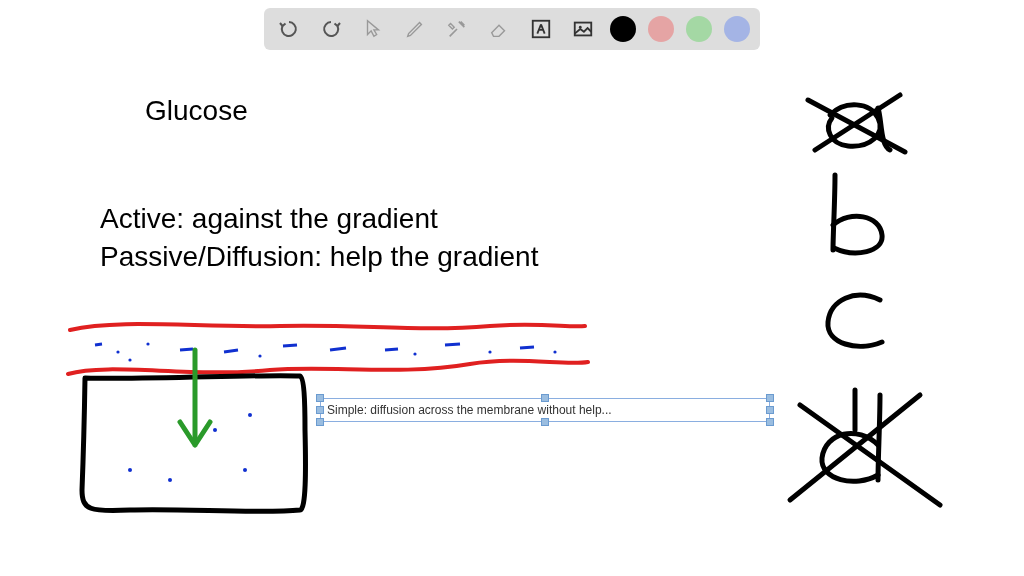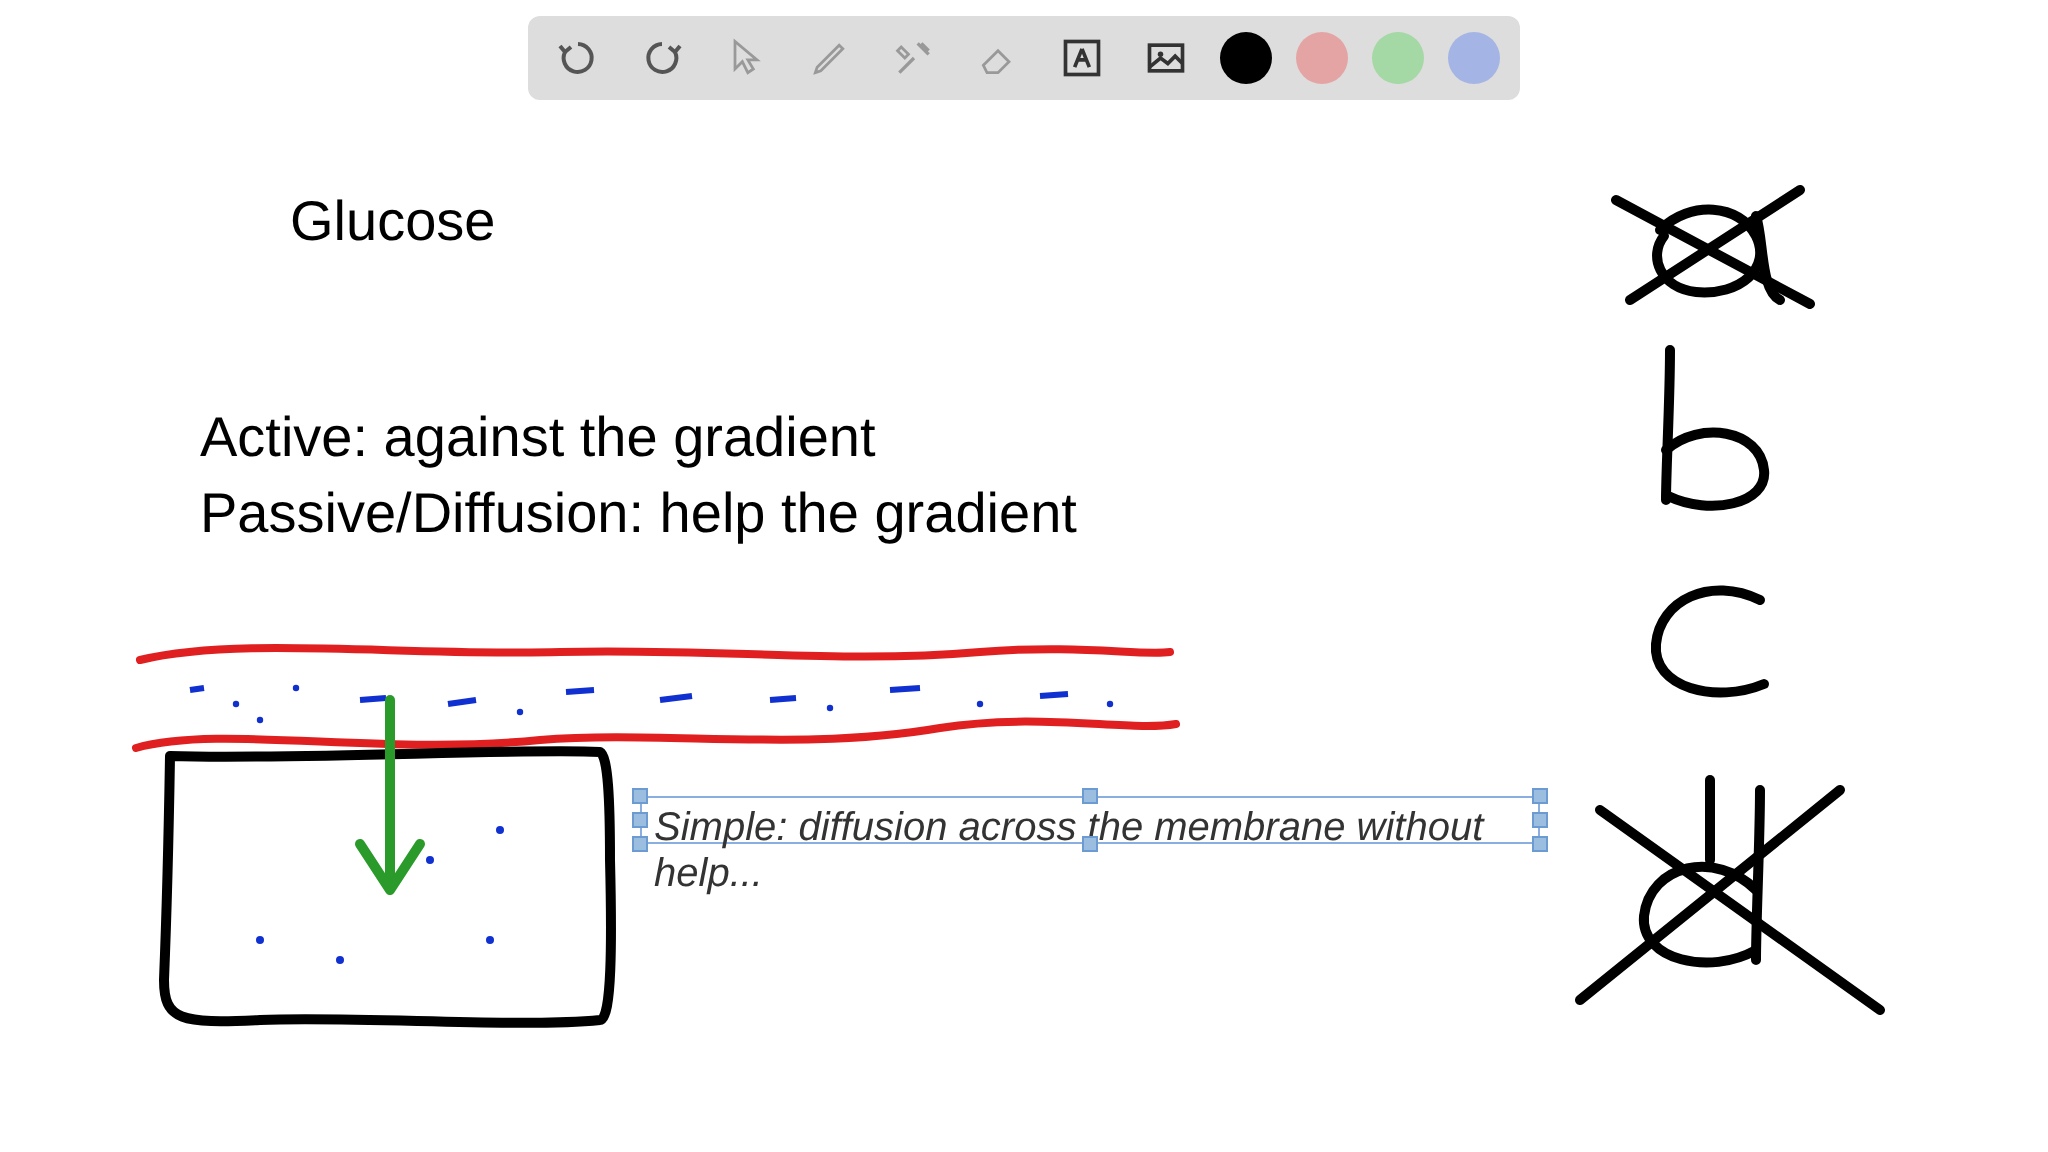--- a/index.html
+++ b/index.html
@@ -40,25 +40,24 @@
   }
   .text-block {
     position: absolute;
     font-size: 28px;
     color: #000;
     line-height: 1.35;
   }
   .textbox-active {
     position: absolute;
     border: 1px solid #8aaee0;
-    font-size: 20px;
+    font-size: 12px;
     color: #333;
     padding: 4px 6px;
     background: transparent;
-    font-style: italic;
   }
   .handle {
     position: absolute;
     width: 8px;
     height: 8px;
     background: #9abde0;
     border: 1px solid #6b9bd0;
   }
 </style>
 </head>

